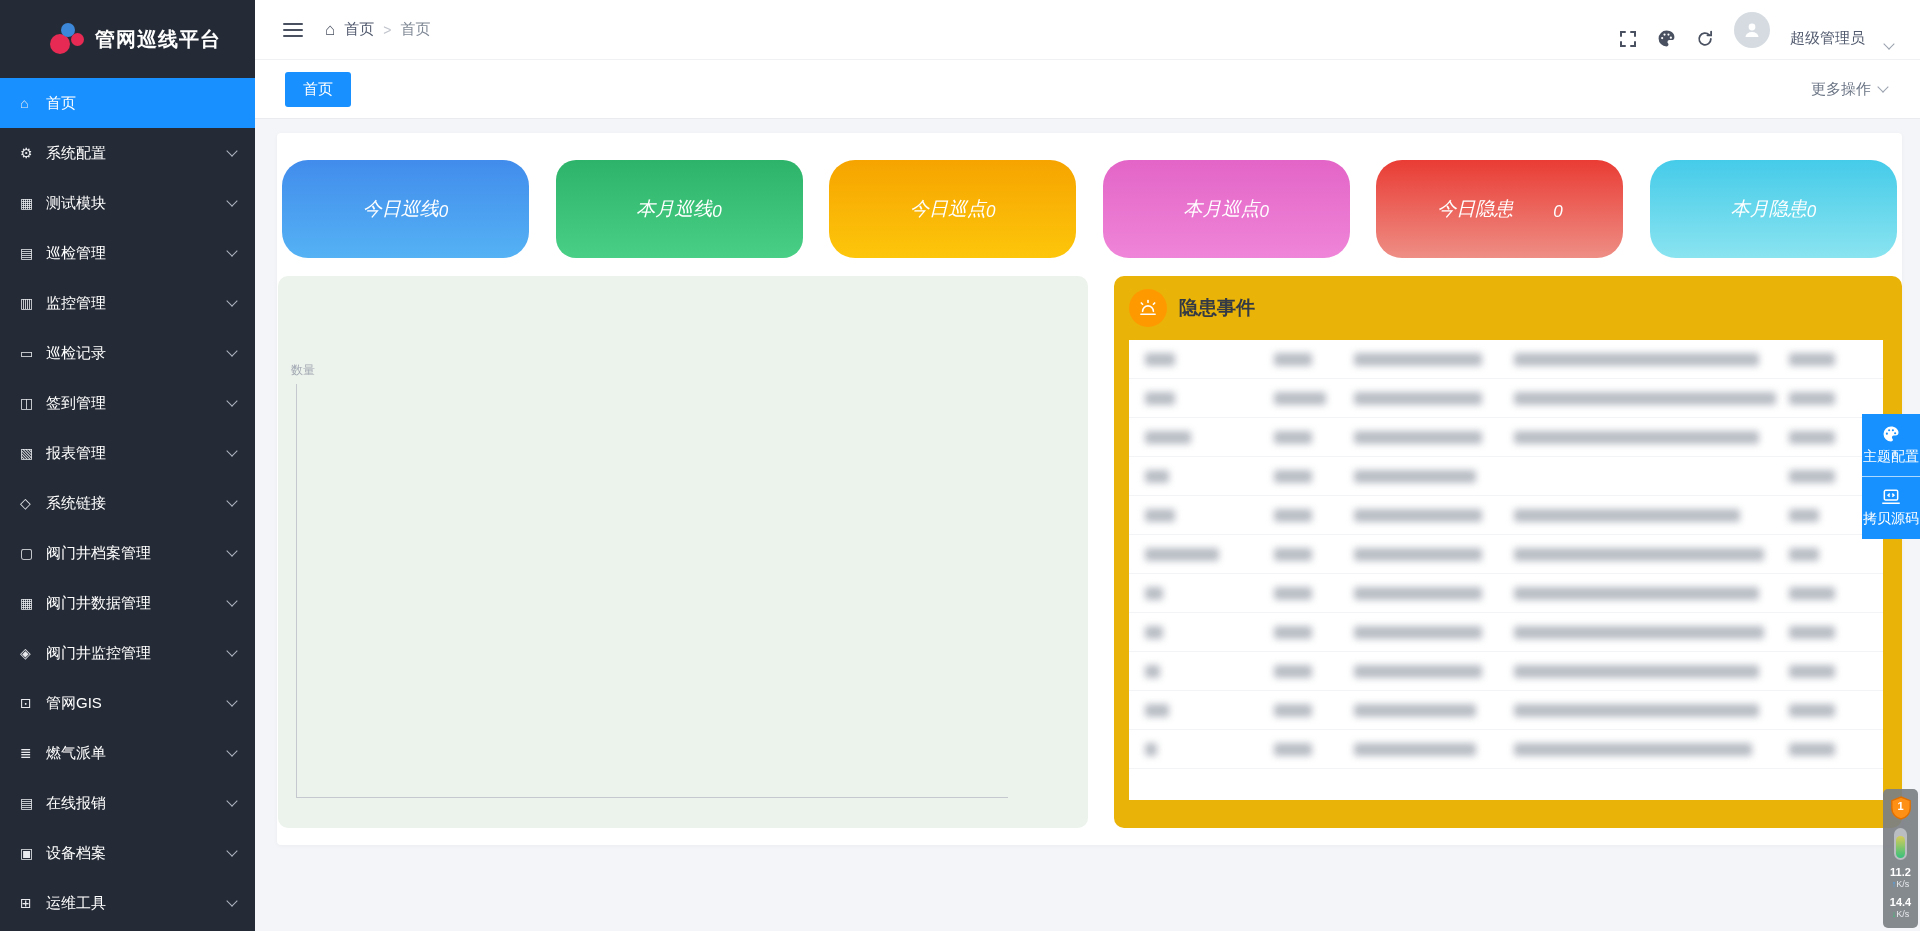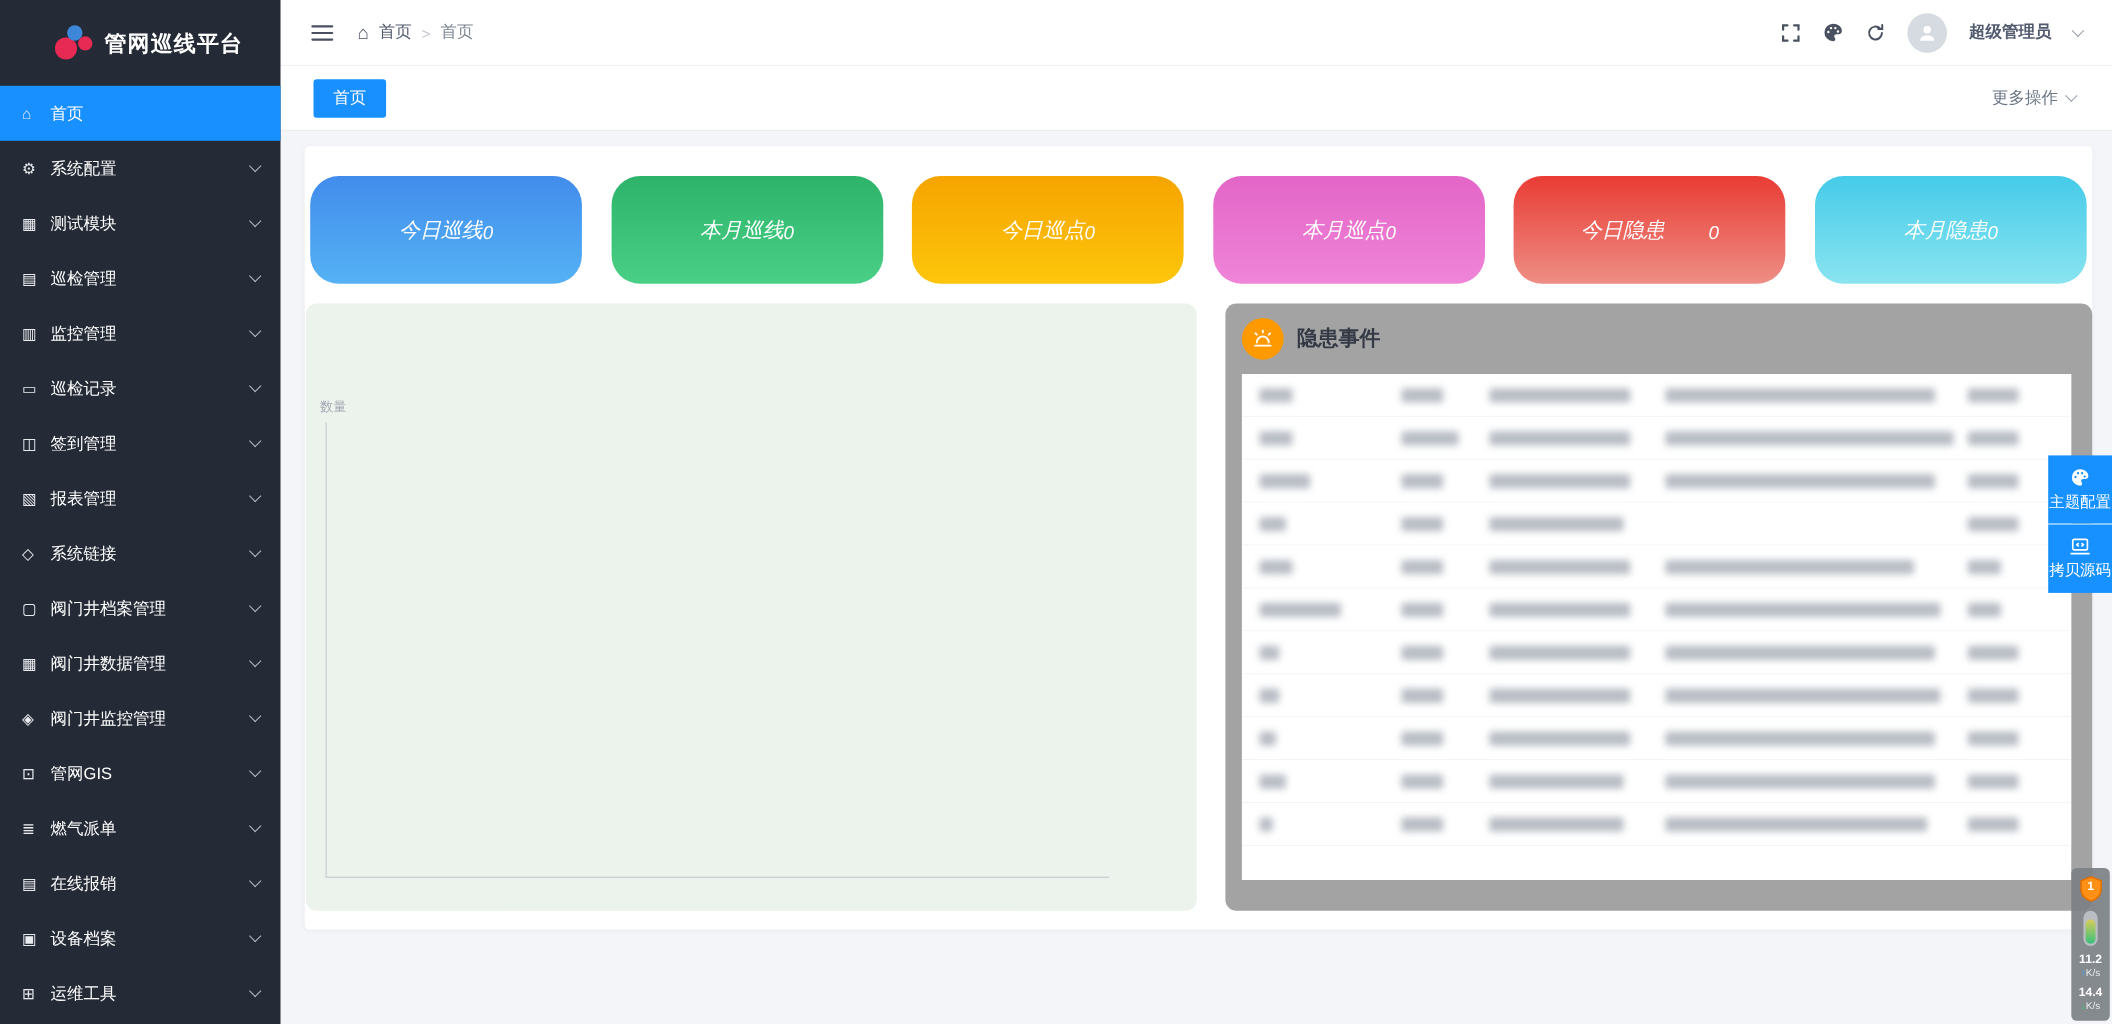--- a/index.html
+++ b/index.html
@@ -24,21 +24,21 @@
 
   
   #topbar{position:absolute;left:255px;top:0;right:0;height:59px;background:#fff;
     border-bottom:1px solid #f0f1f3;display:flex;align-items:center;z-index:4;}
   .hamburger{width:20px;margin-left:28px;cursor:pointer;}
   .hamburger .bar{height:2px;background:#495060;margin:4px 0;border-radius:1px;}
   .crumbs{display:flex;align-items:center;margin-left:22px;font-size:15px;color:#515a6e;gap:9px;}
   .home-glyph{font-size:17px;color:#495060;}
   .crumb-sep{color:#c0c4cc;font-size:14px;}
   .crumb-current{color:#7e8794;}
-  .topbar-right{margin-left:auto;display:flex;align-items:center;gap:20px;margin-right:24px;font-weight:bold;}
+  .topbar-right{margin-left:auto;display:flex;align-items:flex-end;gap:20px;margin-right:24px;}
   .icon-btn{display:flex;align-items:center;justify-content:center;cursor:pointer;}
   .avatar{width:36px;height:36px;border-radius:50%;background:#d5dbe1;display:flex;align-items:center;justify-content:center;cursor:pointer;}
   .user-name{font-size:15px;color:#515a6e;cursor:pointer;}
 
   
   #tabbar{position:absolute;left:255px;top:60px;right:0;height:58px;background:#fff;
     border-bottom:1px solid #e9ebee;display:flex;align-items:center;z-index:3;}
   .tab-active{margin-left:30px;background:#1890ff;color:#fff;font-size:15px;padding:8px 18px;border-radius:3px;cursor:pointer;}
   .more{margin-left:auto;margin-right:30px;color:#6c7686;font-size:15px;display:flex;align-items:center;gap:8px;cursor:pointer;}
 
@@ -56,21 +56,21 @@
   #chart-panel{position:absolute;left:1px;top:143px;width:810px;height:552px;background:#ecf3ec;border-radius:10px;}
   .chart-title{text-align:center;margin-top:16px;font-size:20px;font-weight:bold;color:#3b4d66;}
   .chart-legend{display:flex;justify-content:center;gap:26px;margin-top:13px;}
   .legend-item{display:flex;align-items:center;gap:7px;font-size:14px;color:#848b98;cursor:pointer;}
   .swatch{width:26px;height:14px;border-radius:3px;}
   .y-axis-label{position:absolute;left:13px;top:86px;font-size:12px;color:#a3a9b3;}
   .plot-axes{position:absolute;left:18px;top:108px;right:80px;bottom:30px;
     border-left:1px solid #c5c9cf;border-bottom:1px solid #c5c9cf;}
 
   
-  #events-panel{position:absolute;left:837px;top:143px;width:788px;height:552px;background:#a3a3a3;border-radius:10px;}
+  #events-panel{position:absolute;left:837px;top:143px;width:788px;height:552px;background:#eab308;border-radius:10px;}
   .events-header{display:flex;align-items:center;gap:12px;padding:13px 0 0 15px;}
   .alarm-badge{width:38px;height:38px;border-radius:50%;background:#ff9900;display:flex;align-items:center;justify-content:center;flex:0 0 auto;}
   .events-title{font-size:19px;font-weight:bold;color:#333a45;}
   .events-table{position:absolute;left:15px;right:19px;top:64px;bottom:28px;background:#fff;overflow:hidden;}
   .t-head{display:grid;grid-template-columns:129px 80px 160px 275px auto;height:36px;align-items:center;
     background:#f5f6f8;padding-left:16px;font-size:14px;color:#515a6e;}
   .t-row{display:grid;grid-template-columns:129px 80px 160px 275px auto;height:38px;align-items:center;
     padding-left:16px;border-bottom:1px solid #f3f4f6;background:#fff;}
   .redact{height:13px;border-radius:2px;background:#a7adb6;filter:blur(3.5px);opacity:.8;}
 
@@ -250,21 +250,21 @@
   </div>
 </div>
 
 <div id="content">
   <div id="card">
     <div id="stats">
         <div class="stat-card" style="background: linear-gradient(rgb(65, 140, 236), rgb(85, 178, 244));">
           <div class="stat-label">今日巡线</div>
           <div class="stat-value">0</div>
         </div>
-        <div class="stat-card" style="background: linear-gradient(rgb(46, 180, 106), rgb(73, 208, 134));">
+        <div class="stat-card" style="background: linear-gradient(rgb(46, 180, 106), rgb(73, 208, 134)); border-radius: 20px;">
           <div class="stat-label">本月巡线</div>
           <div class="stat-value">0</div>
         </div>
         <div class="stat-card" style="background: linear-gradient(rgb(246, 164, 0), rgb(253, 198, 11));">
           <div class="stat-label">今日巡点</div>
           <div class="stat-value">0</div>
         </div>
         <div class="stat-card" style="background: linear-gradient(rgb(227, 101, 199), rgb(239, 133, 216));">
           <div class="stat-label">本月巡点</div>
           <div class="stat-value">0</div>

